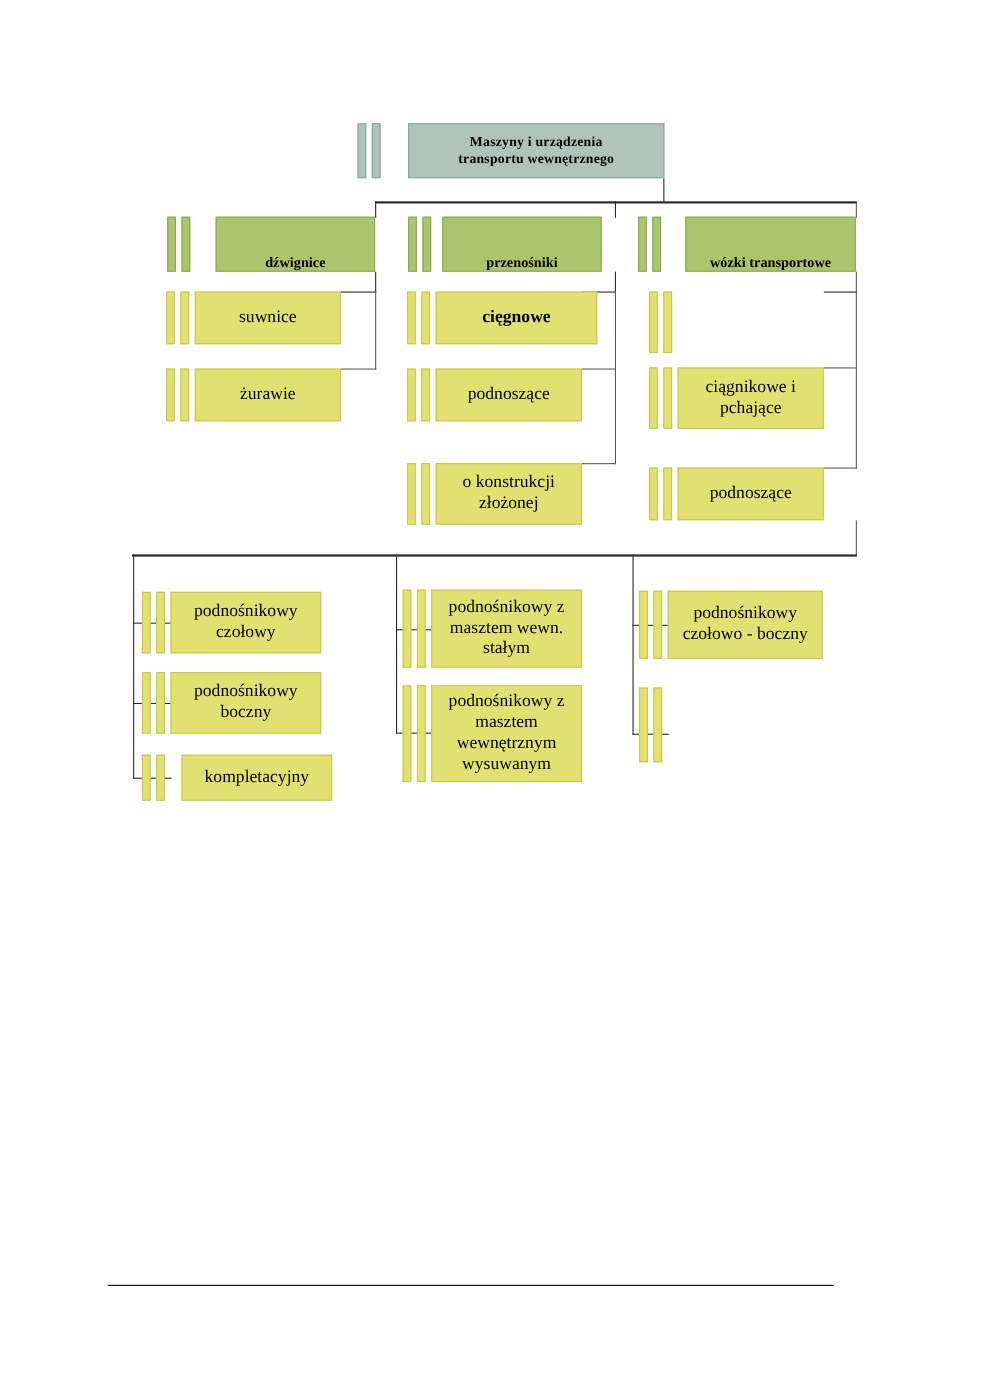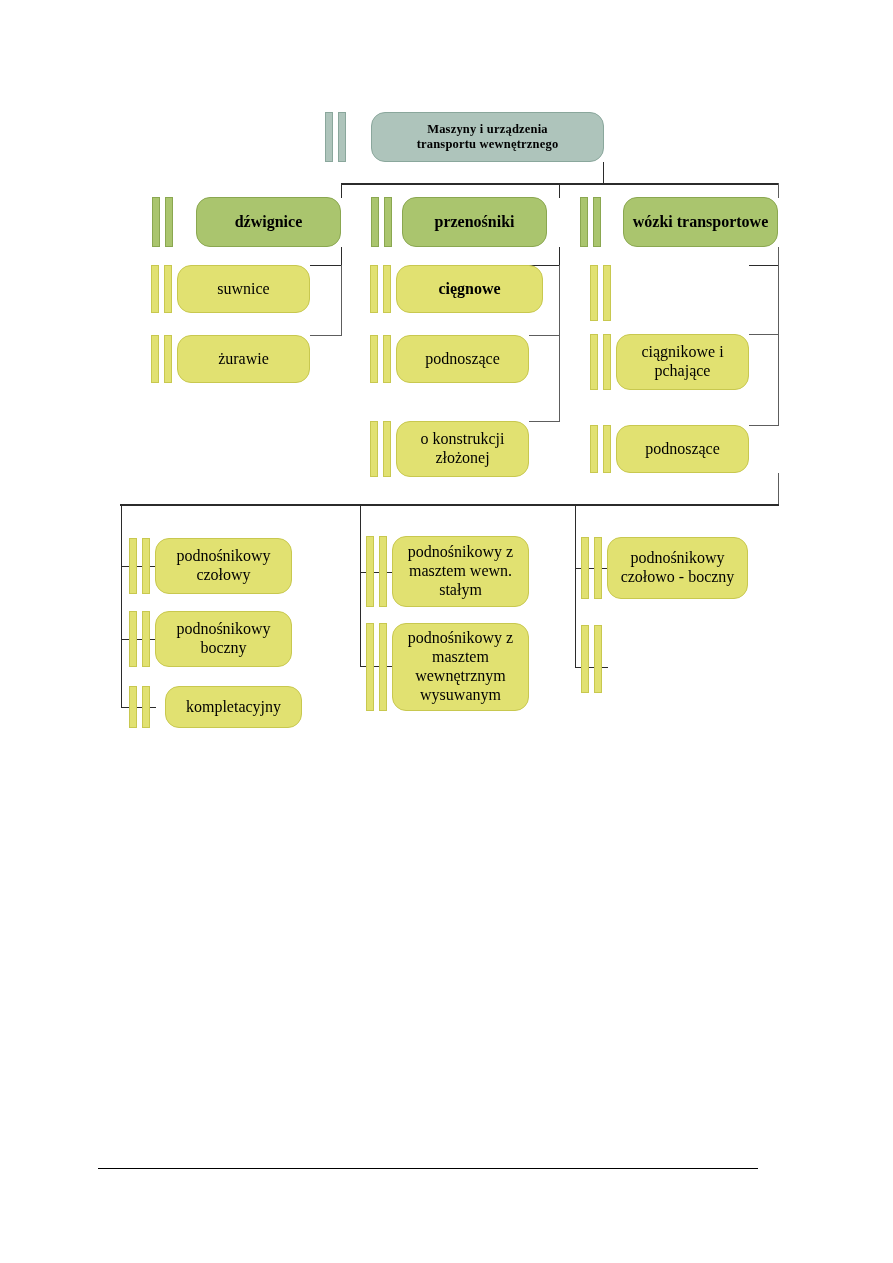--- a/index.html
+++ b/index.html
@@ -26,41 +26,41 @@
   .node {
     position: absolute;
     box-sizing: border-box;
     display: flex;
     align-items: center;
     justify-content: center;
     text-align: center;
     line-height: 1.18;
     color: #000000;
     z-index: 5;
-    border-radius: 14px;
   }
   .node .label {
     display: block;
     padding: 0 4px;
     white-space: pre-line;
   }
 
   
   .lvl1 {
     background: #aec4bb;
     border: 1px solid #8aa79c;
     font-weight: bold;
     font-size: 12.5px;
     letter-spacing: .2px;
   }
   .lvl2 {
     background: #aac56e;
     border: 1px solid #8aa750;
     font-weight: bold;
-    font-size: 16px;
+    font-size: 13px;
+    align-items: flex-end;
   }
   .lvl3, .lvl4 {
     background: #e1e171;
     border: 1px solid #c8c84f;
     font-weight: normal;
     font-size: 16px;
   }
 
   
   .bars {

